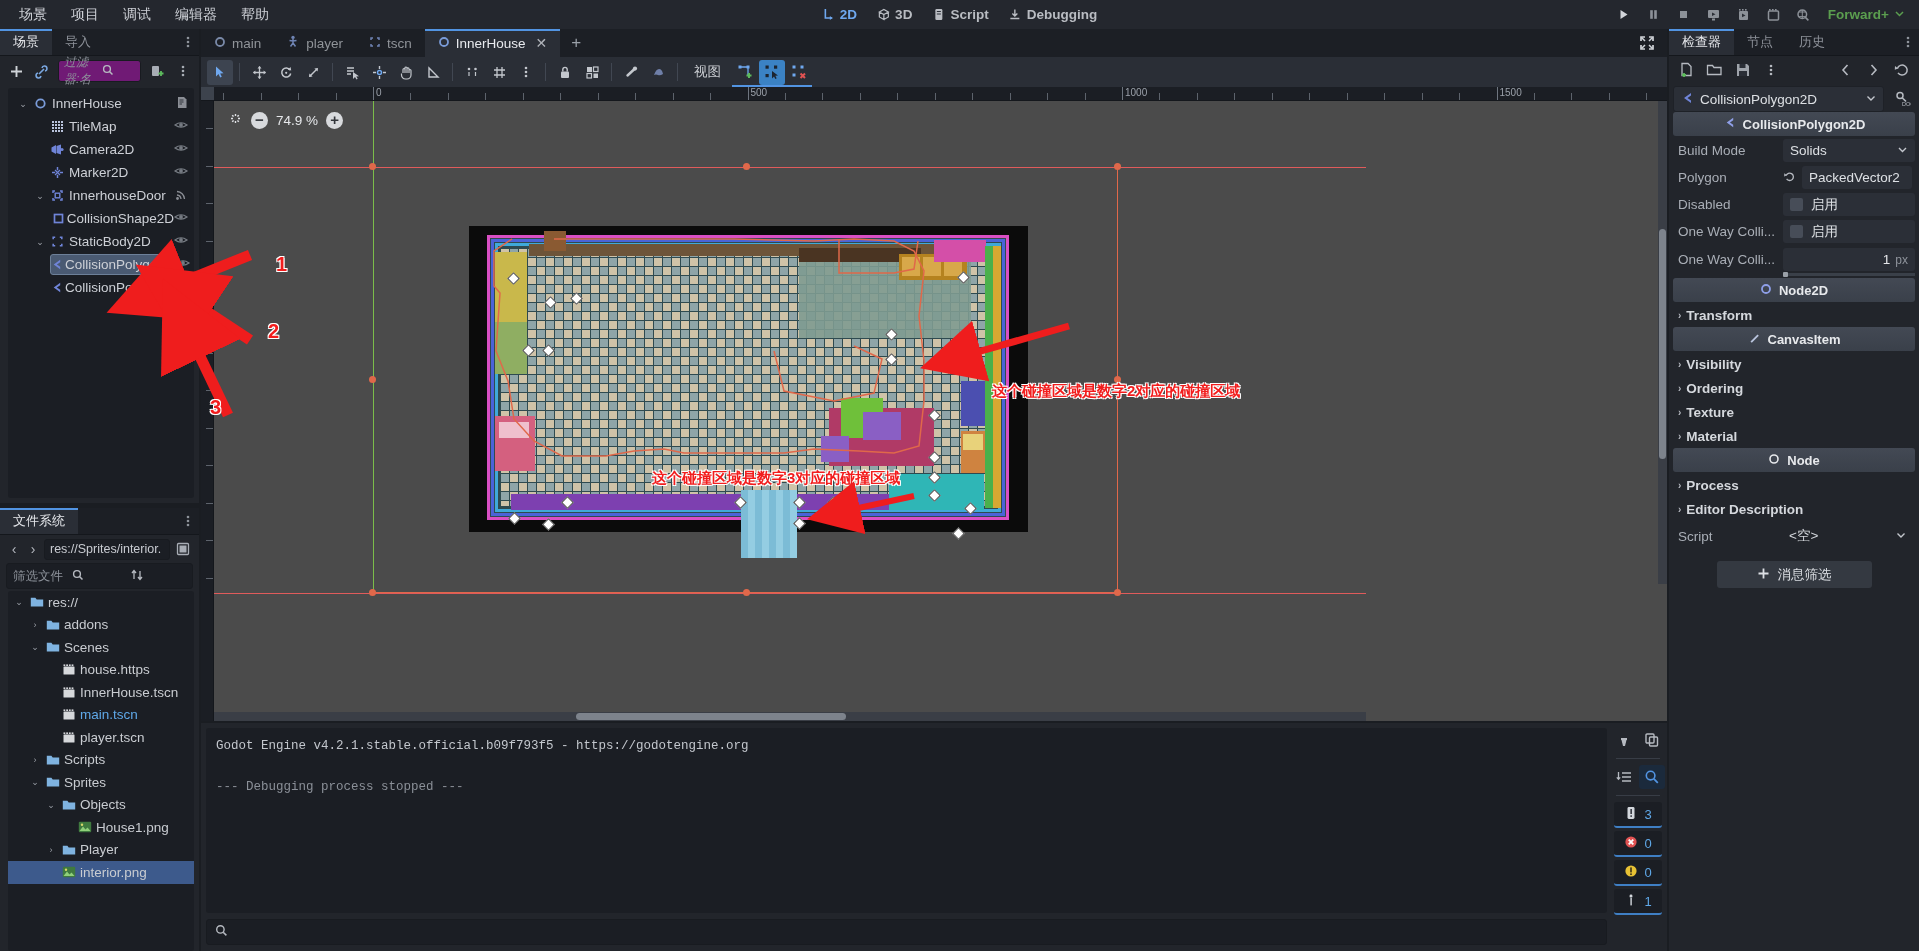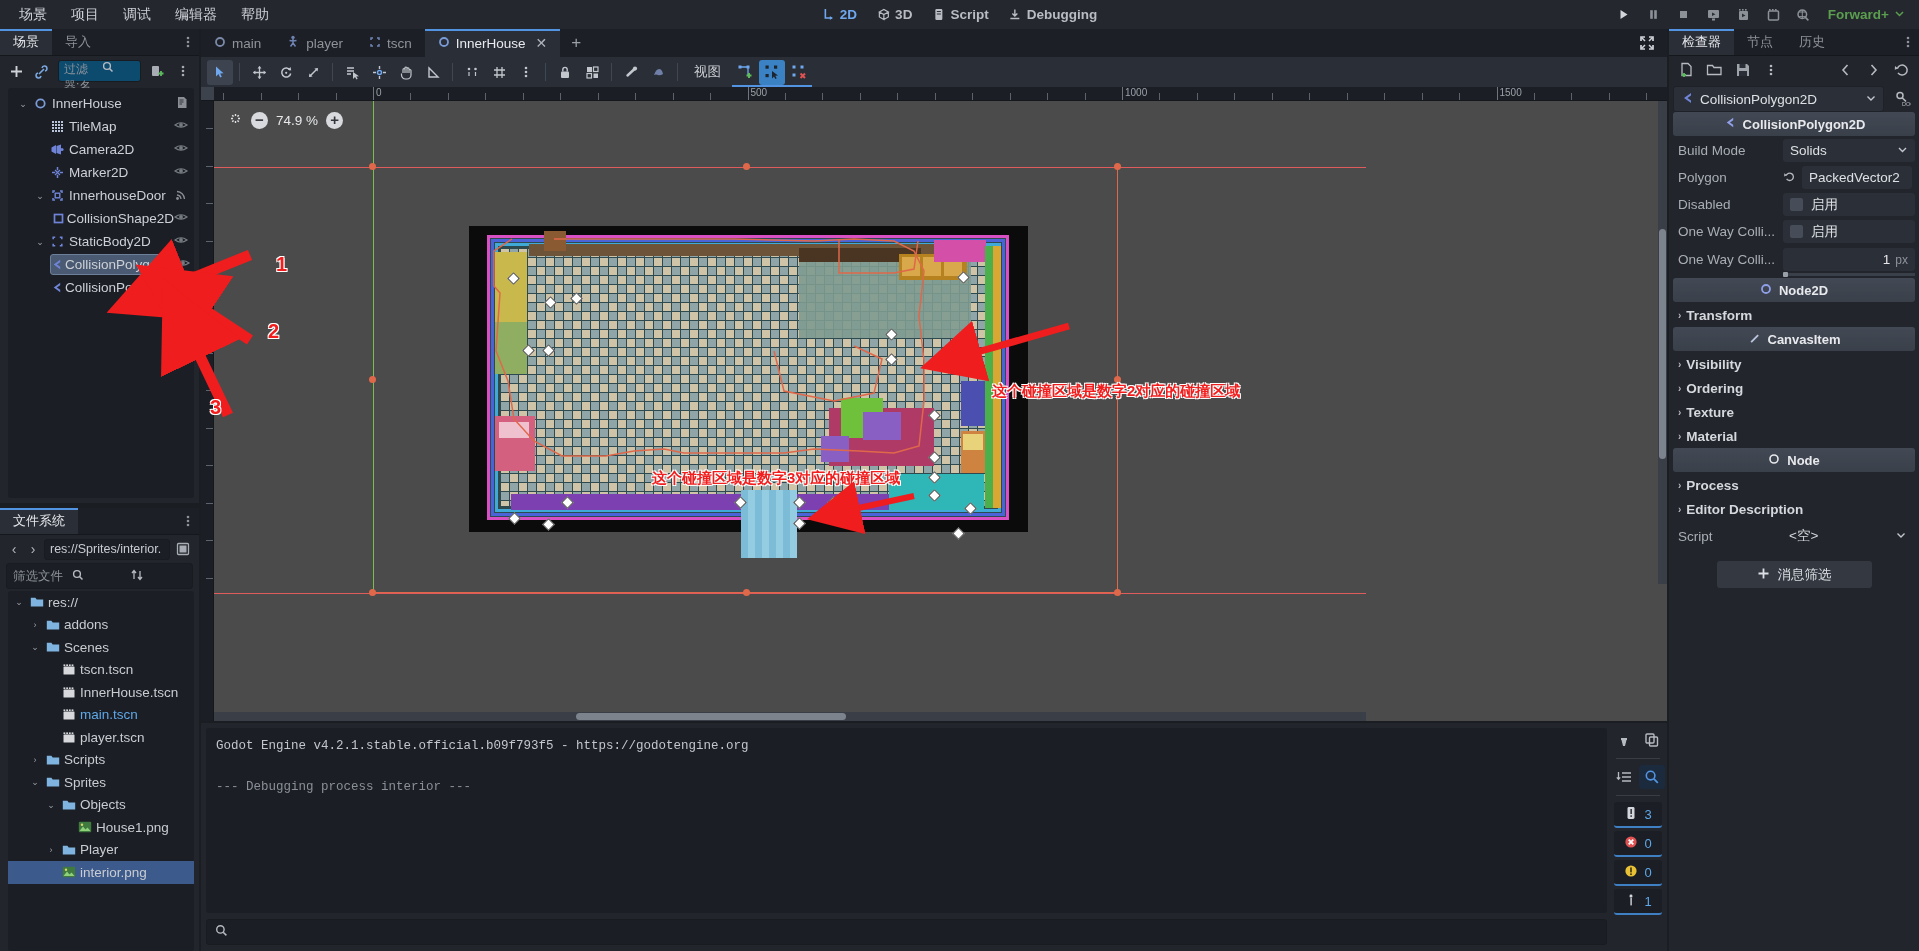--- a/index.html
+++ b/index.html
@@ -66,23 +66,24 @@
   }
   .dock-menu-dots {
     margin-left:auto; width:22px; display:flex; align-items:center; justify-content:center;
   }
   .scene-toolbar {
     height:30px; display:flex; align-items:center; gap:3px; padding:0 5px;
     background:#22252b;
   }
   .stb { width:22px; height:22px; display:flex; align-items:center; justify-content:center; border-radius:3px; }
   .filter-box {
-    flex:1; height:22px; background:#0c4a6e; border-radius:3px;
-    display:flex; align-items:flex-start; padding:0 5px; gap:4px; margin:0 3px;
+    flex:1; height:22px; background:#701a75; border-radius:3px;
+    display:flex; align-items:center; padding:0 5px; gap:4px; margin:0 3px;
     border:1px solid #181b20;
+    font-style:italic;
   }
   .filter-box span { font-size:12px; color:#8e939b; flex:1; }
 
   .tree-wrap {
     flex:1; margin:2px 5px 5px 8px; background:#1b1e24; border-radius:3px;
     overflow:hidden; position:relative; padding-top:4px;
   }
   .tnode {
     display:flex; align-items:center; height:23px; padding-left:4px;
     font-size:13.5px; color:#cdd0d6; position:relative; white-space:nowrap;
@@ -684,21 +685,21 @@
           <span class="ftwist"></span>
           <span class="ficon">
             <svg width="14" height="13" viewBox="0 0 14 13">
               <rect x="1.5" y="3.5" width="11" height="8" rx="0.6" fill="#d6d8db"></rect>
               <rect x="1.5" y="1.4" width="1.8" height="1.6" fill="#d6d8db"></rect>
               <rect x="4.2" y="1.4" width="1.8" height="1.6" fill="#d6d8db"></rect>
               <rect x="6.9" y="1.4" width="1.8" height="1.6" fill="#d6d8db"></rect>
               <rect x="9.6" y="1.4" width="1.8" height="1.6" fill="#d6d8db"></rect>
             </svg>
           </span>
-          <span class="">tscn.tscn</span>
+          <span class="">house.https</span>
         </div>
         <div class="fnode" style="padding-left: 36px;">
           <span class="ftwist"></span>
           <span class="ficon">
             <svg width="14" height="13" viewBox="0 0 14 13">
               <rect x="1.5" y="3.5" width="11" height="8" rx="0.6" fill="#d6d8db"></rect>
               <rect x="1.5" y="1.4" width="1.8" height="1.6" fill="#d6d8db"></rect>
               <rect x="4.2" y="1.4" width="1.8" height="1.6" fill="#d6d8db"></rect>
               <rect x="6.9" y="1.4" width="1.8" height="1.6" fill="#d6d8db"></rect>
               <rect x="9.6" y="1.4" width="1.8" height="1.6" fill="#d6d8db"></rect>
@@ -2751,21 +2752,21 @@
         </div>
       </div>
     </div>
   </div>
 
   <div class="bottom-panel">
     <div class="out-main">
       <div class="out-console" id="console">
           <div>Godot Engine v4.2.1.stable.official.b09f793f5 - https://godotengine.org</div>
           <div>&nbsp;</div>
-          <div class="dim">--- Debugging process interior ---</div>
+          <div class="dim">--- Debugging process stopped ---</div>
         </div>
       <div class="msg-filter">
         <span>
           <svg width="13" height="13" viewBox="0 0 13 13">
               <circle cx="5.4" cy="5.4" r="3.7" fill="none" stroke="#b6bac1" stroke-width="1.4"></circle>
               <path d="M8.2 8.2 L11.4 11.4" stroke="#b6bac1" stroke-width="1.5"></path>
             </svg></span>
       </div>
     </div>
     <div class="out-side">

